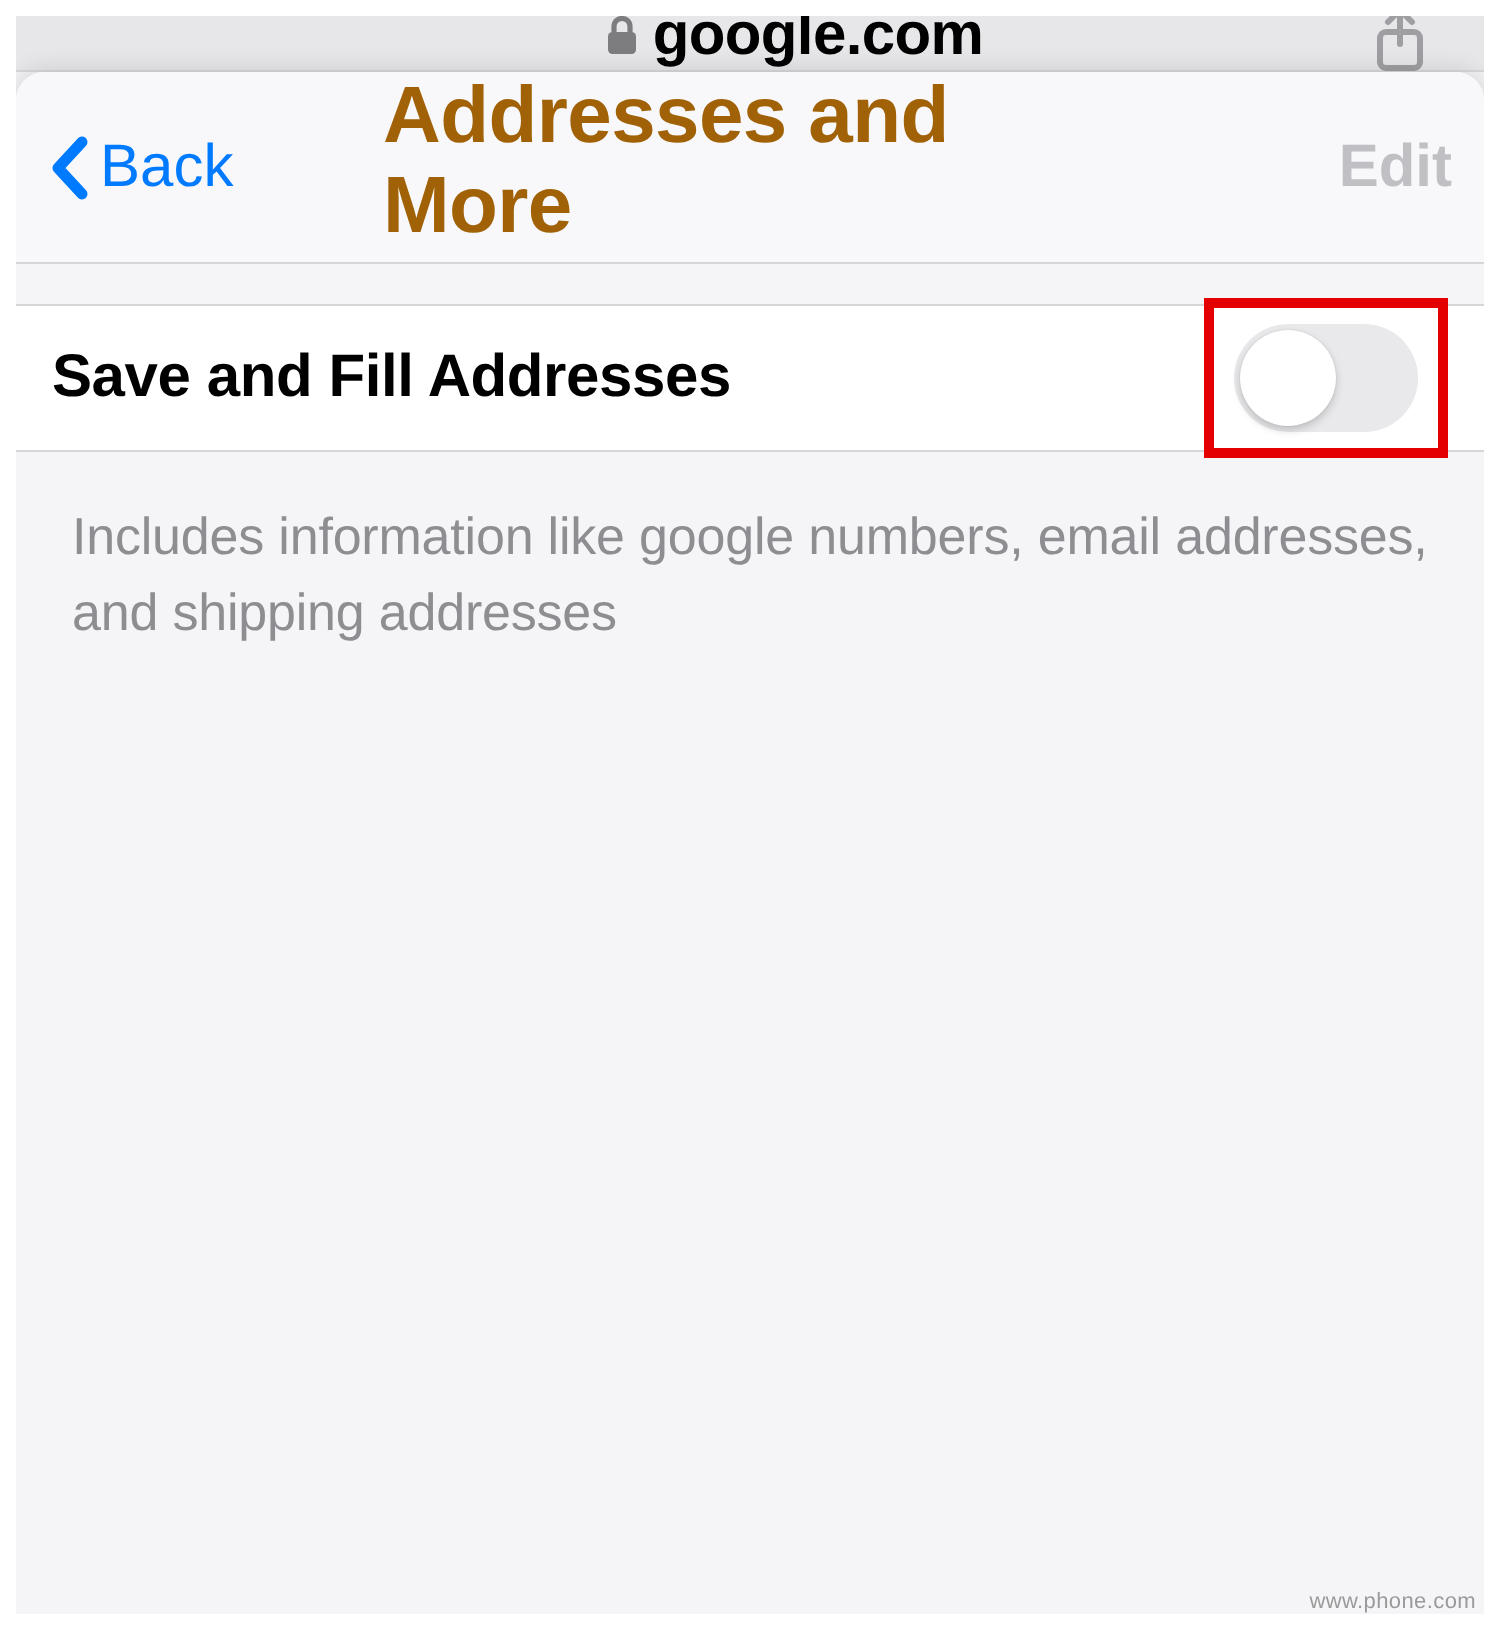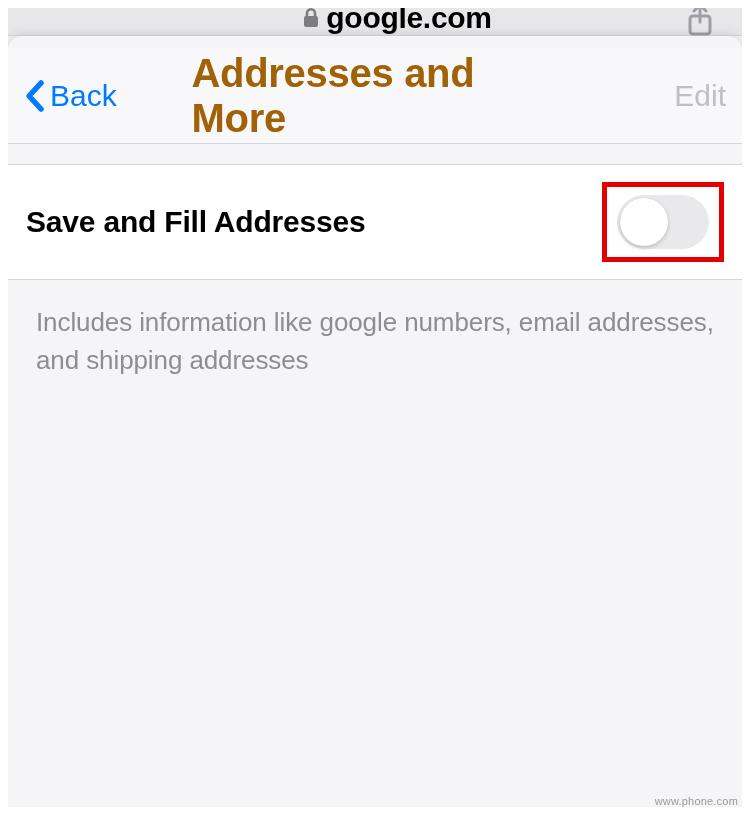--- a/index.html
+++ b/index.html
@@ -62,26 +62,24 @@
       border-radius: 14px 14px 0 0;
       box-shadow: 0 -1px 12px rgba(0,0,0,0.12);
       overflow: hidden;
       display: flex;
       flex-direction: column;
     }
     .nav-header {
       height: 96px;
       background: #f8f8fa;
       display: flex;
-      align-items: center;
       justify-content: space-between;
       padding: 0 16px;
       border-bottom: 1px solid #d6d6d8;
       position: relative;
-      margin-top: 12px;
     }
     .back-button {
       display: flex;
       align-items: center;
       gap: 4px;
       color: #007aff;
       font-size: 30px;
       font-weight: 500;
       border: none;
       background: none;
@@ -95,30 +93,30 @@
       left: 50%;
       transform: translateX(-50%);
       font-size: 40px;
       font-weight: 800;
       letter-spacing: -0.3px;
       color: #a16207;
     }
     .edit-button {
       color: #c0c0c4;
       font-size: 30px;
-      font-weight: 400;
+      font-weight: 700;
       border: none;
       background: none;
       cursor: default;
     }
     .settings-row {
       background: #ffffff;
       border-top: 1px solid #d6d6d8;
       border-bottom: 1px solid #d6d6d8;
-      height: 116px;
+      height: 74px;
       display: flex;
       align-items: center;
       justify-content: space-between;
       padding: 0 18px 0 18px;
       margin-top: 20px;
     }
     .settings-label {
       font-size: 30px;
       font-weight: 700;
       color: #000;

